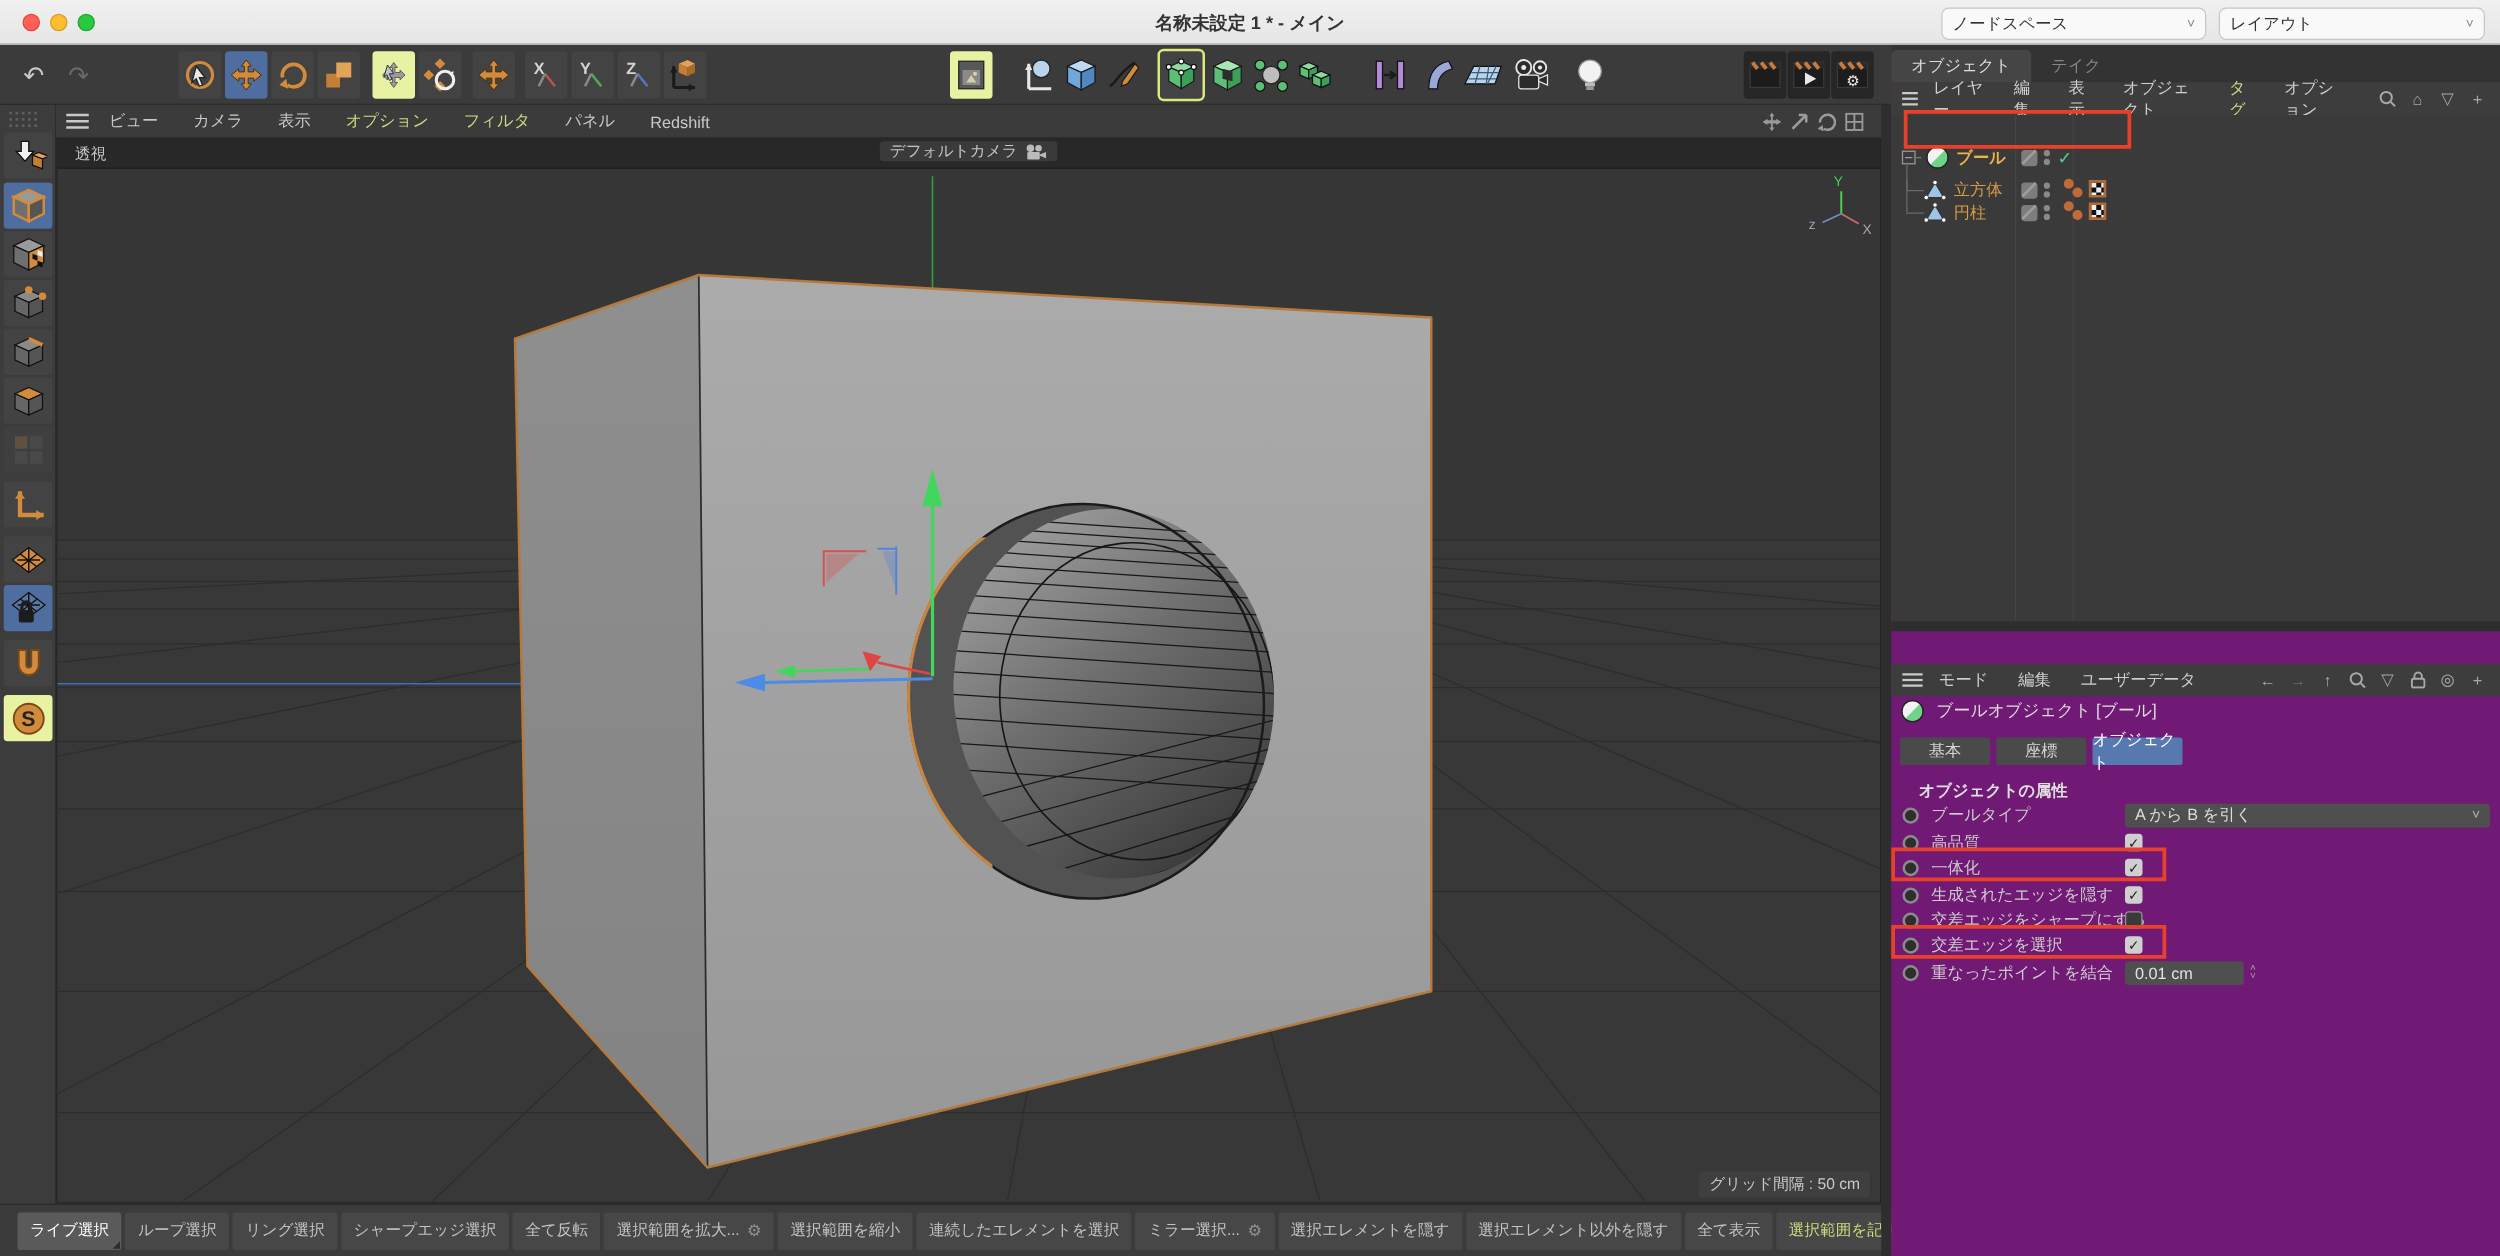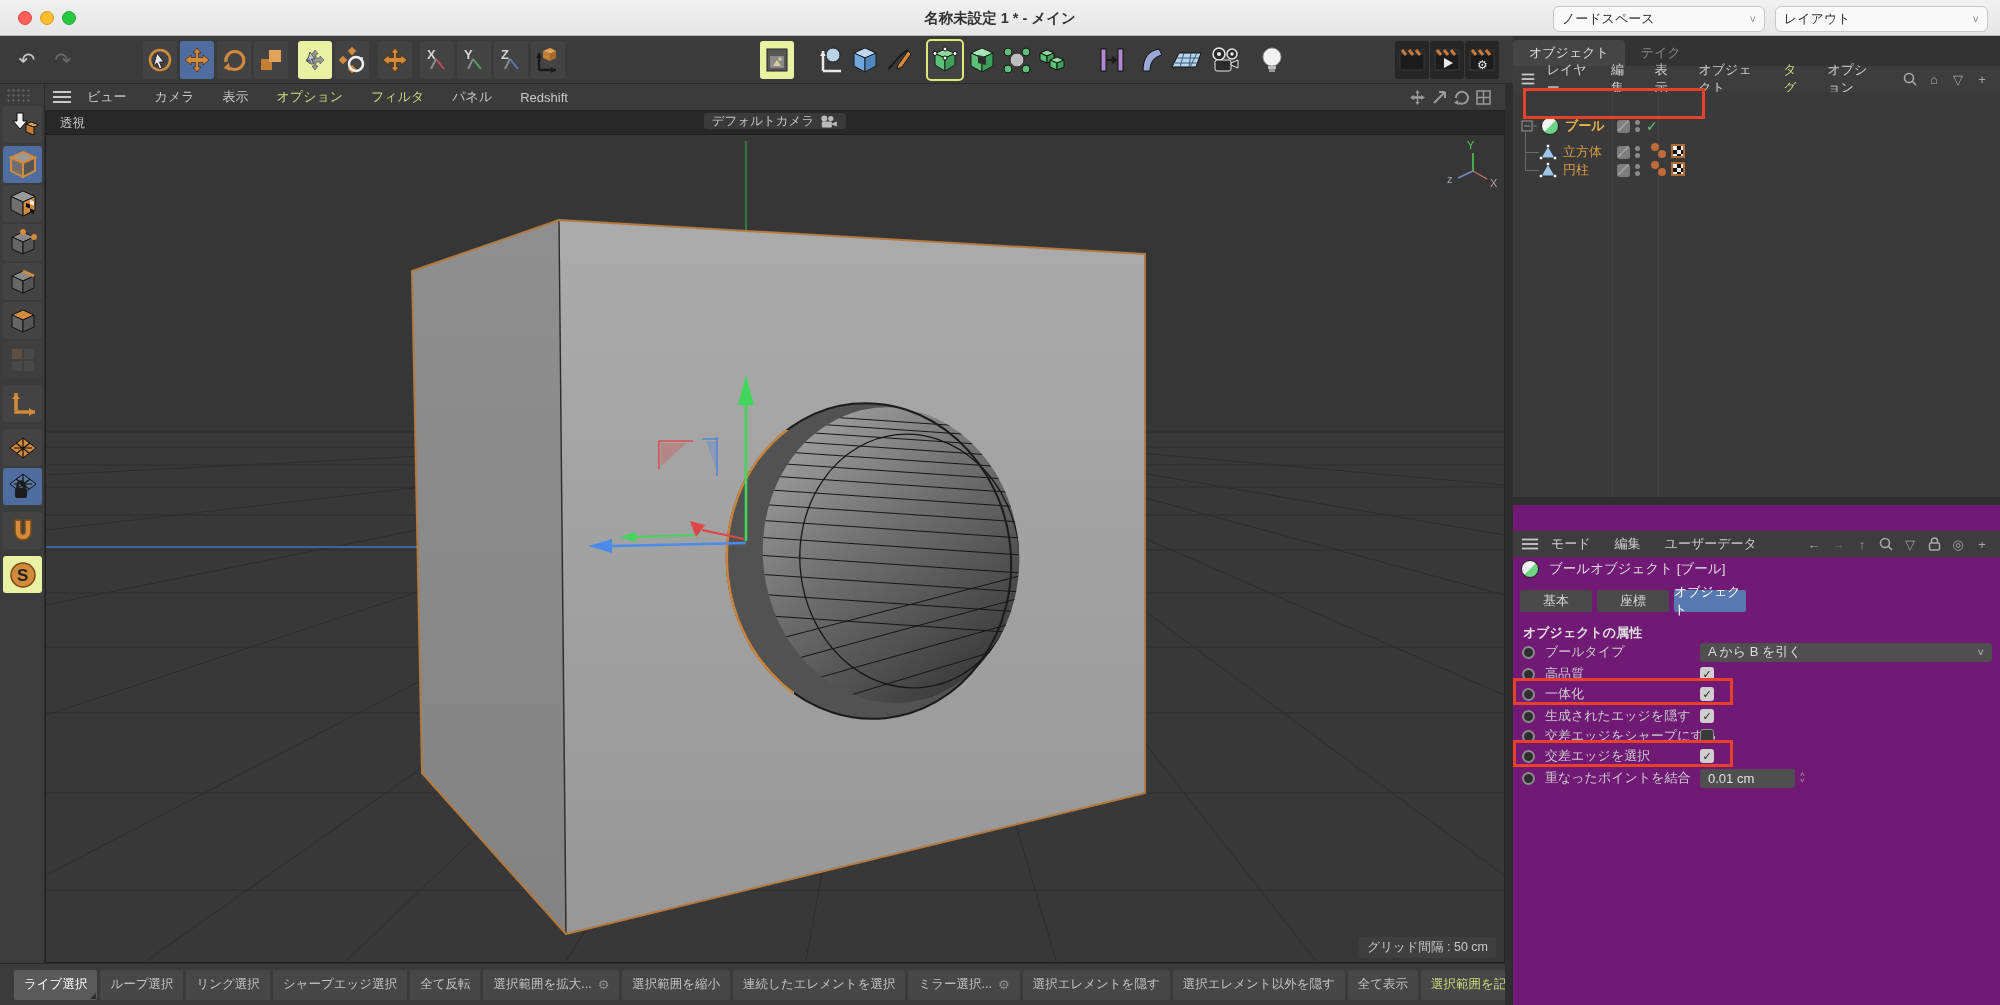--- a/index.html
+++ b/index.html
@@ -99,21 +99,21 @@
   .atab { padding:3px 12px; }
   .atab.active { background:#4a4a4a; color:#ddd; border-radius:3px; margin-left:3px; }
   .atab.idle { color:#858585; }
 
   .objheader { position:absolute; left:8px; top:524px; display:flex; align-items:center; gap:10px; color:#ddd; font-size:13.5px; }
   .boolesphere { width:18px; height:18px; border-radius:50%; background:linear-gradient(135deg,#f2f2f2 48%,#6fd487 52%); border:1px solid #222; }
   .objtabs { position:absolute; left:7px; top:554px; display:flex; gap:5px; }
   .otab { width:72px; height:22px; background:#4a4a4a; color:#d5d5d5; display:flex; align-items:center; justify-content:center; border-radius:2px; font-size:13px; }
   .otab.sel { background:#5878b0; color:#fff; }
 
-  .sectitle { position:absolute; left:10px; top:588px; font-weight:700; color:#dedede; }
+  .sectitle { position:absolute; left:22px; top:588px; font-weight:700; color:#dedede; }
   .arow { position:absolute; left:0; width:100%; height:20px; display:flex; align-items:center; }
   .ocir { width:13px; height:13px; border-radius:50%; background:#2e2e2e; border:2px solid #8b8b8b; margin:0 10px 0 9px; flex:none; }
   .albl { color:#cccccc; font-size:13px; }
   .ctrl { position:absolute; left:187px; display:flex; align-items:center; }
   .dd { width:292px; height:19px; background:#4f4f4f; border-radius:3px; display:flex; align-items:center; padding:0 8px; color:#dcdcdc; font-size:13px; }
   .dd .ch { margin-left:auto; color:#b5b5b5; font-size:11px; }
   .cb { width:14px; height:14px; border-radius:3px; background:#cfcfcf; display:flex; align-items:center; justify-content:center; font-size:11px; font-weight:700; color:#222; }
   .cb.un { background:#3a3a3a; border:1.5px solid #909090; color:transparent; }
   .numfield { width:95px; height:19px; background:#4f4f4f; border-radius:3px; color:#e2e2e2; font-size:13px; display:flex; align-items:center; padding:0 8px; }
   .stepper { display:flex; flex-direction:column; margin-left:5px; color:#a5a5a5; font-size:8px; line-height:6px; }

